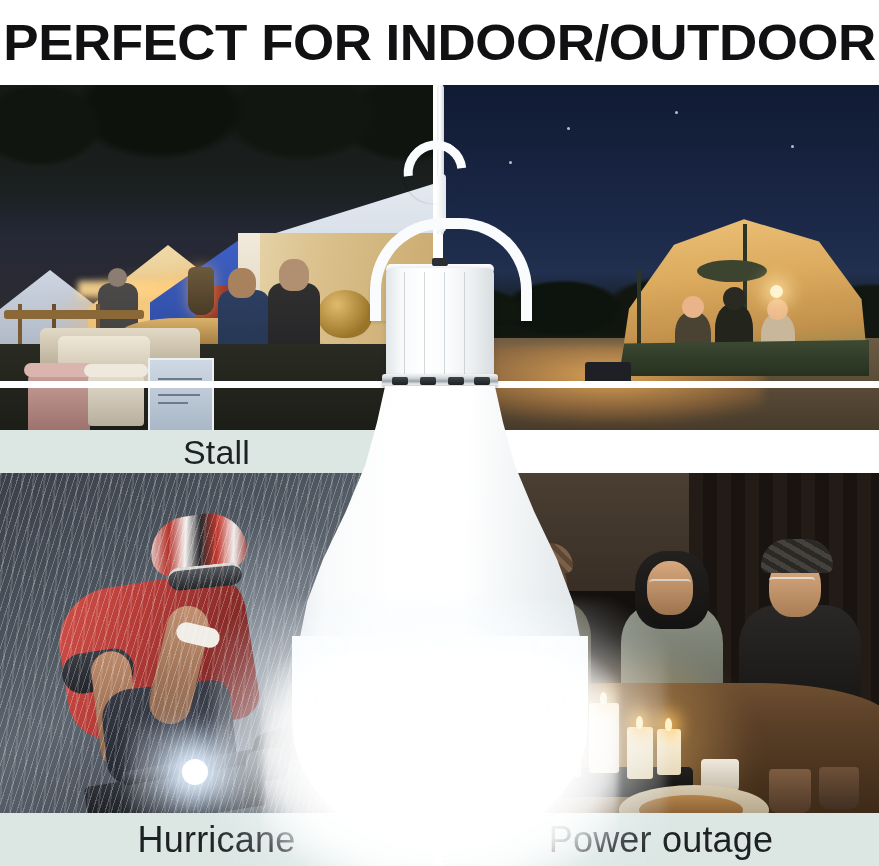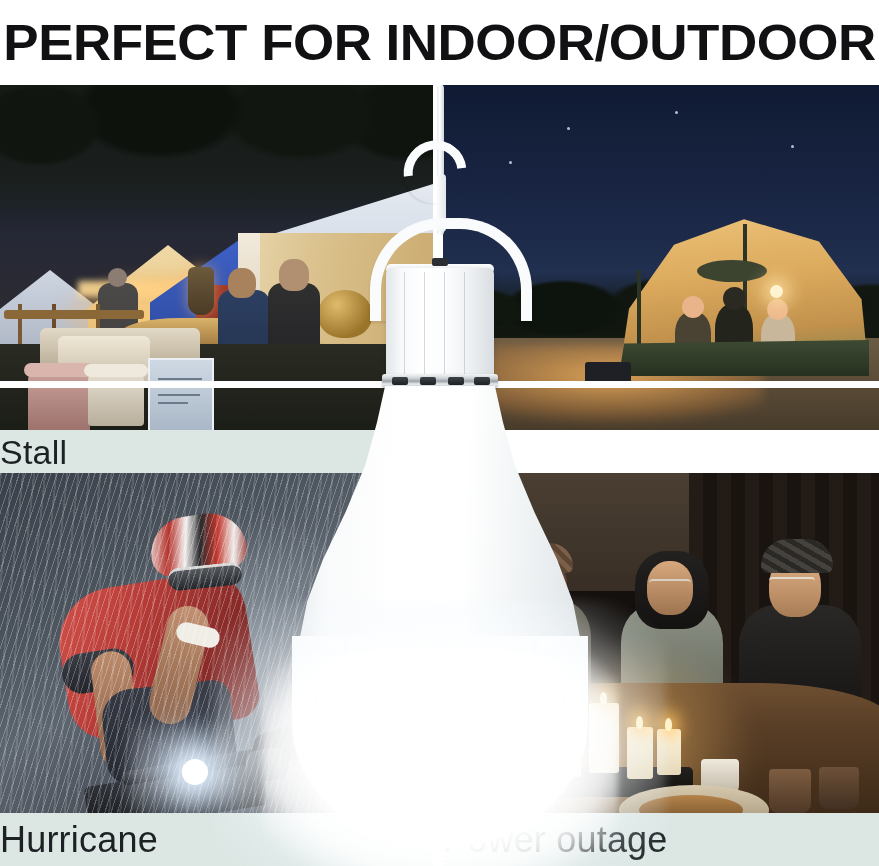--- a/index.html
+++ b/index.html
@@ -18,21 +18,21 @@
 
   
   .grid{position:absolute;left:0;top:85px;width:879px;height:781px;}
   .cell{position:absolute;overflow:hidden;}
   .cell.tl{left:0;top:0;width:433px;height:345px;}
   .cell.tr{left:443px;top:0;width:436px;height:345px;}
   .cell.bl{left:0;top:388px;width:433px;height:340px;}
   .cell.br{left:443px;top:388px;width:436px;height:340px;}
 
   .cap{position:absolute;background:#dce7e4;display:flex;align-items:center;
-    justify-content:flex-start;overflow:hidden;}
+    justify-content:center;overflow:hidden;}
   .cap.tl{left:0;top:345px;width:433px;height:43px;}
   .cap.tr{left:443px;top:345px;width:436px;height:43px;}
   .cap.bl{left:0;top:728px;width:433px;height:53px;}
   .cap.br{left:443px;top:728px;width:436px;height:53px;}
   .cap span{font-size:34px;color:#1d2124;font-weight:400;line-height:34px;
     letter-spacing:0.2px;}
   .cap.bl span,.cap.br span{font-size:36px;}
 
   .photo{position:absolute;inset:0;}
 

